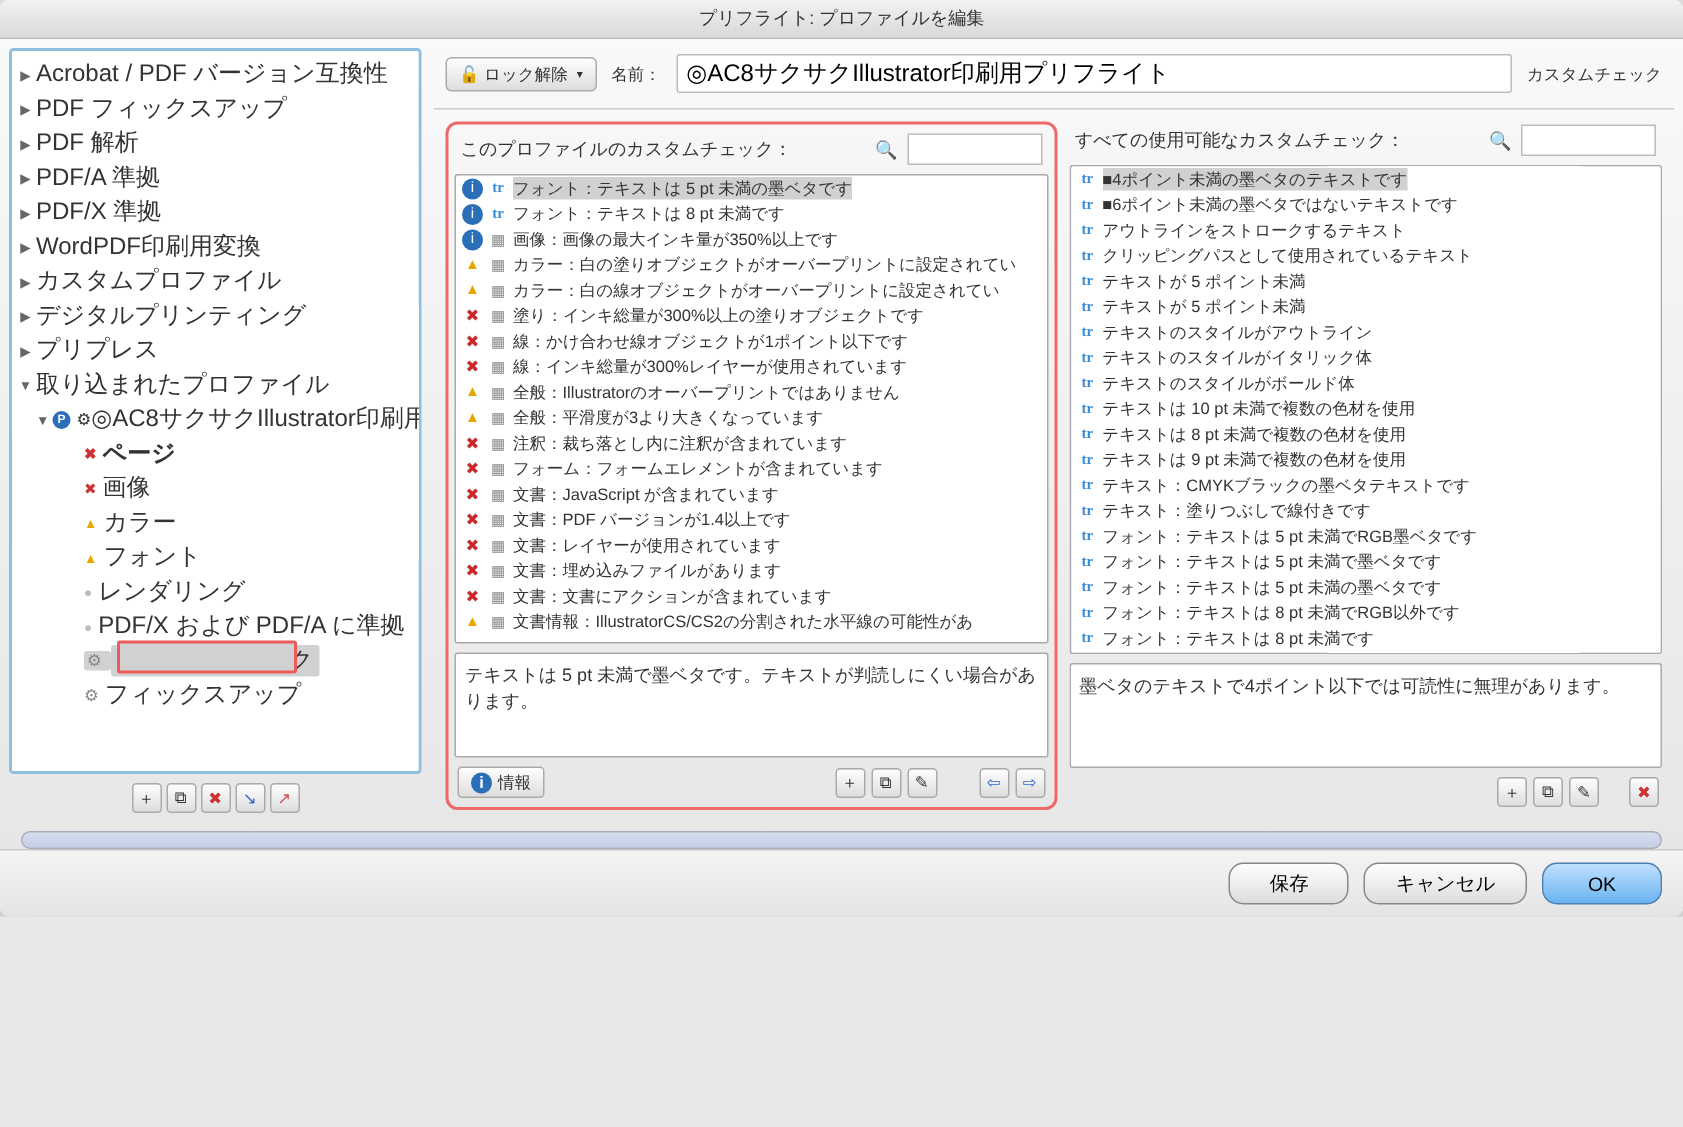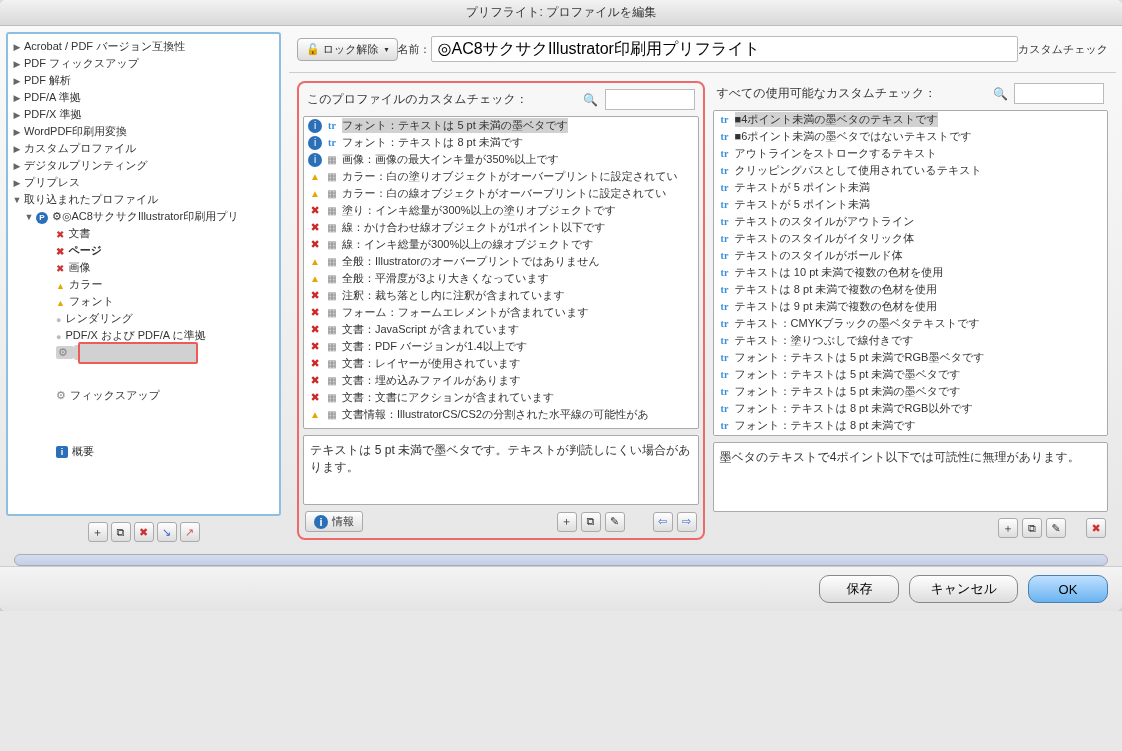--- a/index.html
+++ b/index.html
@@ -4,36 +4,36 @@
 <style>
 * { box-sizing: border-box; margin: 0; padding: 0; }
 body { font-family: "Lucida Grande", "ヒラギノ角ゴ Pro", sans-serif; font-size: 11px; color: #333; background: #e8e8e8; }
 .window { width: 1122px; height: 611px; background: linear-gradient(to bottom, #fafafa, #e5e5e5); border-radius: 6px; overflow: hidden; display: flex; flex-direction: column; box-shadow: 0 5px 20px rgba(0,0,0,0.3); }
 .titlebar { text-align: center; padding: 4px 0; font-size: 12px; background: linear-gradient(to bottom, #f2f2f2, #d9d9d9); border-bottom: 1px solid #bbb; }
 .body-area { flex: 1; display: flex; padding: 6px; gap: 8px; overflow: hidden; }
 .sidebar { width: 275px; display: flex; flex-direction: column; }
 .tree { flex: 1; background: #fff; border: 2px solid #8fbfe0; border-radius: 3px; overflow: auto; padding: 4px 2px; }
 .tree-item { display: flex; align-items: center; padding: 1px 2px; white-space: nowrap; cursor: pointer; }
 .tri { width: 10px; text-align: center; color: #666; font-size: 9px; margin-right: 2px; }
-.tree-label { font-size: 11px; }
+.tree-label { font-size: 16px; }
 .indent1 { padding-left: 14px; }
 .indent3 { padding-left: 46px; }
 .bullet-red:before { content: "✖"; color: #c33; font-size: 10px; margin-right: 4px; }
 .bullet-warn:before { content: "▲"; color: #e6a800; font-size: 9px; margin-right: 4px; display: inline-block; }
 .bullet-gray:before { content: "●"; color: #bbb; font-size: 9px; margin-right: 4px; }
 .bullet-info:before { content: "i"; display: inline-block; width: 12px; height: 12px; background: #2a6fb8; color: #fff; border-radius: 2px; font-weight: bold; text-align: center; line-height: 12px; font-size: 9px; margin-right: 4px; }
 .bullet-p:before { content: "P"; display: inline-block; width: 12px; height: 12px; background: #2a6fb8; color: #fff; border-radius: 6px; font-weight: bold; text-align: center; line-height: 12px; font-size: 8px; margin-right: 4px; }
 .bullet-gear:before { content: "⚙"; color: #888; margin-right: 4px; }
 .highlighted-item { position: relative; }
 .highlighted-item span { background: #d1d1d1; border-radius: 2px; padding: 0 2px; }
 .red-oval { position: absolute; border: 2px solid #ed5a5a; border-radius: 12px; left: 68px; top: -2px; width: 120px; height: 22px; pointer-events: none; }
 .sidebar-toolbar { display: flex; justify-content: center; gap: 3px; padding: 6px 0 2px; }
 .tool-btn { width: 20px; height: 20px; border: 1px solid #aaa; border-radius: 3px; background: linear-gradient(to bottom,#fefefe,#ddd); display: flex; align-items: center; justify-content: center; font-size: 11px; cursor: pointer; }
 .main { flex: 1; display: flex; flex-direction: column; overflow: hidden; }
-.topbar { display: flex; align-items: center; padding: 4px 8px 10px; border-bottom: 1px solid #ccc; }
+.topbar { display: flex; align-items: center; gap: 10px; padding: 4px 8px 10px; border-bottom: 1px solid #ccc; }
 .dropdown { display: inline-flex; align-items: center; background: linear-gradient(to bottom,#fefefe,#ddd); border: 1px solid #aaa; border-radius: 4px; padding: 3px 8px; font-size: 11px; cursor: pointer; }
 .dropdown .lock:before { content: "🔓"; font-size: 11px; margin-right: 3px; }
 .dropdown .arrow { margin-left: 6px; font-size: 8px; }
 .name-input { flex: 1; padding: 3px 6px; border: 1px solid #bbb; border-radius: 2px; background: #fff; font-size: 16px; }
 .panels { flex: 1; display: flex; gap: 8px; padding: 8px 8px 4px; overflow: hidden; }
 .panel { flex: 1; display: flex; flex-direction: column; overflow: hidden; }
 .panel-header { display: flex; align-items: center; gap: 6px; padding: 2px 4px; font-size: 12px; }
 .panel-header input { border: 1px solid #bbb; width: 90px; padding: 2px; }
 .search-icon { color: #666; }
 .panel.left { border: 2px solid #ed6a6a; border-radius: 8px; padding: 4px; }
@@ -103,24 +103,20 @@
           <div class="tree-item">
             <span class="tri">▼</span>
             <span class="tree-label">取り込まれたプロファイル</span>
           </div>
           <div class="tree-item indent1">
             <span class="tri">▼</span>
             <span class="bullet-p"></span>
             <span>⚙</span>
             <span class="tree-label">◎AC8サクサクIllustrator印刷用プリ</span>
           </div>
-          <div class="tree-item indent3" style="position: relative;">
-            <span class="bullet-red"></span>
-            <span class="tree-label">文書</span>
-          </div>
           <div class="tree-item indent3" style="position: relative; font-weight: bold;">
             <span class="bullet-red"></span>
             <span class="tree-label">ページ</span>
           </div>
           <div class="tree-item indent3" style="position: relative;">
             <span class="bullet-red"></span>
             <span class="tree-label">画像</span>
           </div>
           <div class="tree-item indent3" style="position: relative;">
             <span class="bullet-warn"></span>
@@ -136,21 +132,21 @@
           </div>
           <div class="tree-item indent3" style="position: relative;">
             <span class="bullet-gray"></span>
             <span class="tree-label">PDF/X および PDF/A に準拠</span>
           </div>
           <div class="tree-item indent3 highlighted-item" style="position: relative;">
             <span class="bullet-gear"></span>
             <span class="tree-label"><span>カスタムチェック</span></span>
             <span class="red-oval"></span>
           </div>
-          <div class="tree-item indent3" style="position: relative; margin-top: 26px;">
+          <div class="tree-item indent3" style="position: relative;">
             <span class="bullet-gear"></span>
             <span class="tree-label">フィックスアップ</span>
           </div>
           <div class="tree-item indent3" style="position: relative; margin-top: 39px;">
             <span class="bullet-info"></span>
             <span class="tree-label">概要</span>
           </div>
         </div>
       <div class="sidebar-toolbar">
         <div class="tool-btn">＋</div>
@@ -214,21 +210,21 @@
                 <span class="txt">塗り：インキ総量が300%以上の塗りオブジェクトです</span>
               </div>
               <div class="row">
                 <span class="ico err">✖</span>
                 <span class="ico doc">▦</span>
                 <span class="txt">線：かけ合わせ線オブジェクトが1ポイント以下です</span>
               </div>
               <div class="row">
                 <span class="ico err">✖</span>
                 <span class="ico doc">▦</span>
-                <span class="txt">線：インキ総量が300%以上の線オブジェクトです</span>
+                <span class="txt">線：インキ総量が300%レイヤーが使用されています</span>
               </div>
               <div class="row">
                 <span class="ico warn">▲</span>
                 <span class="ico doc">▦</span>
                 <span class="txt">全般：Illustratorのオーバープリントではありません</span>
               </div>
               <div class="row">
                 <span class="ico warn">▲</span>
                 <span class="ico doc">▦</span>
                 <span class="txt">全般：平滑度が3より大きくなっています</span>

